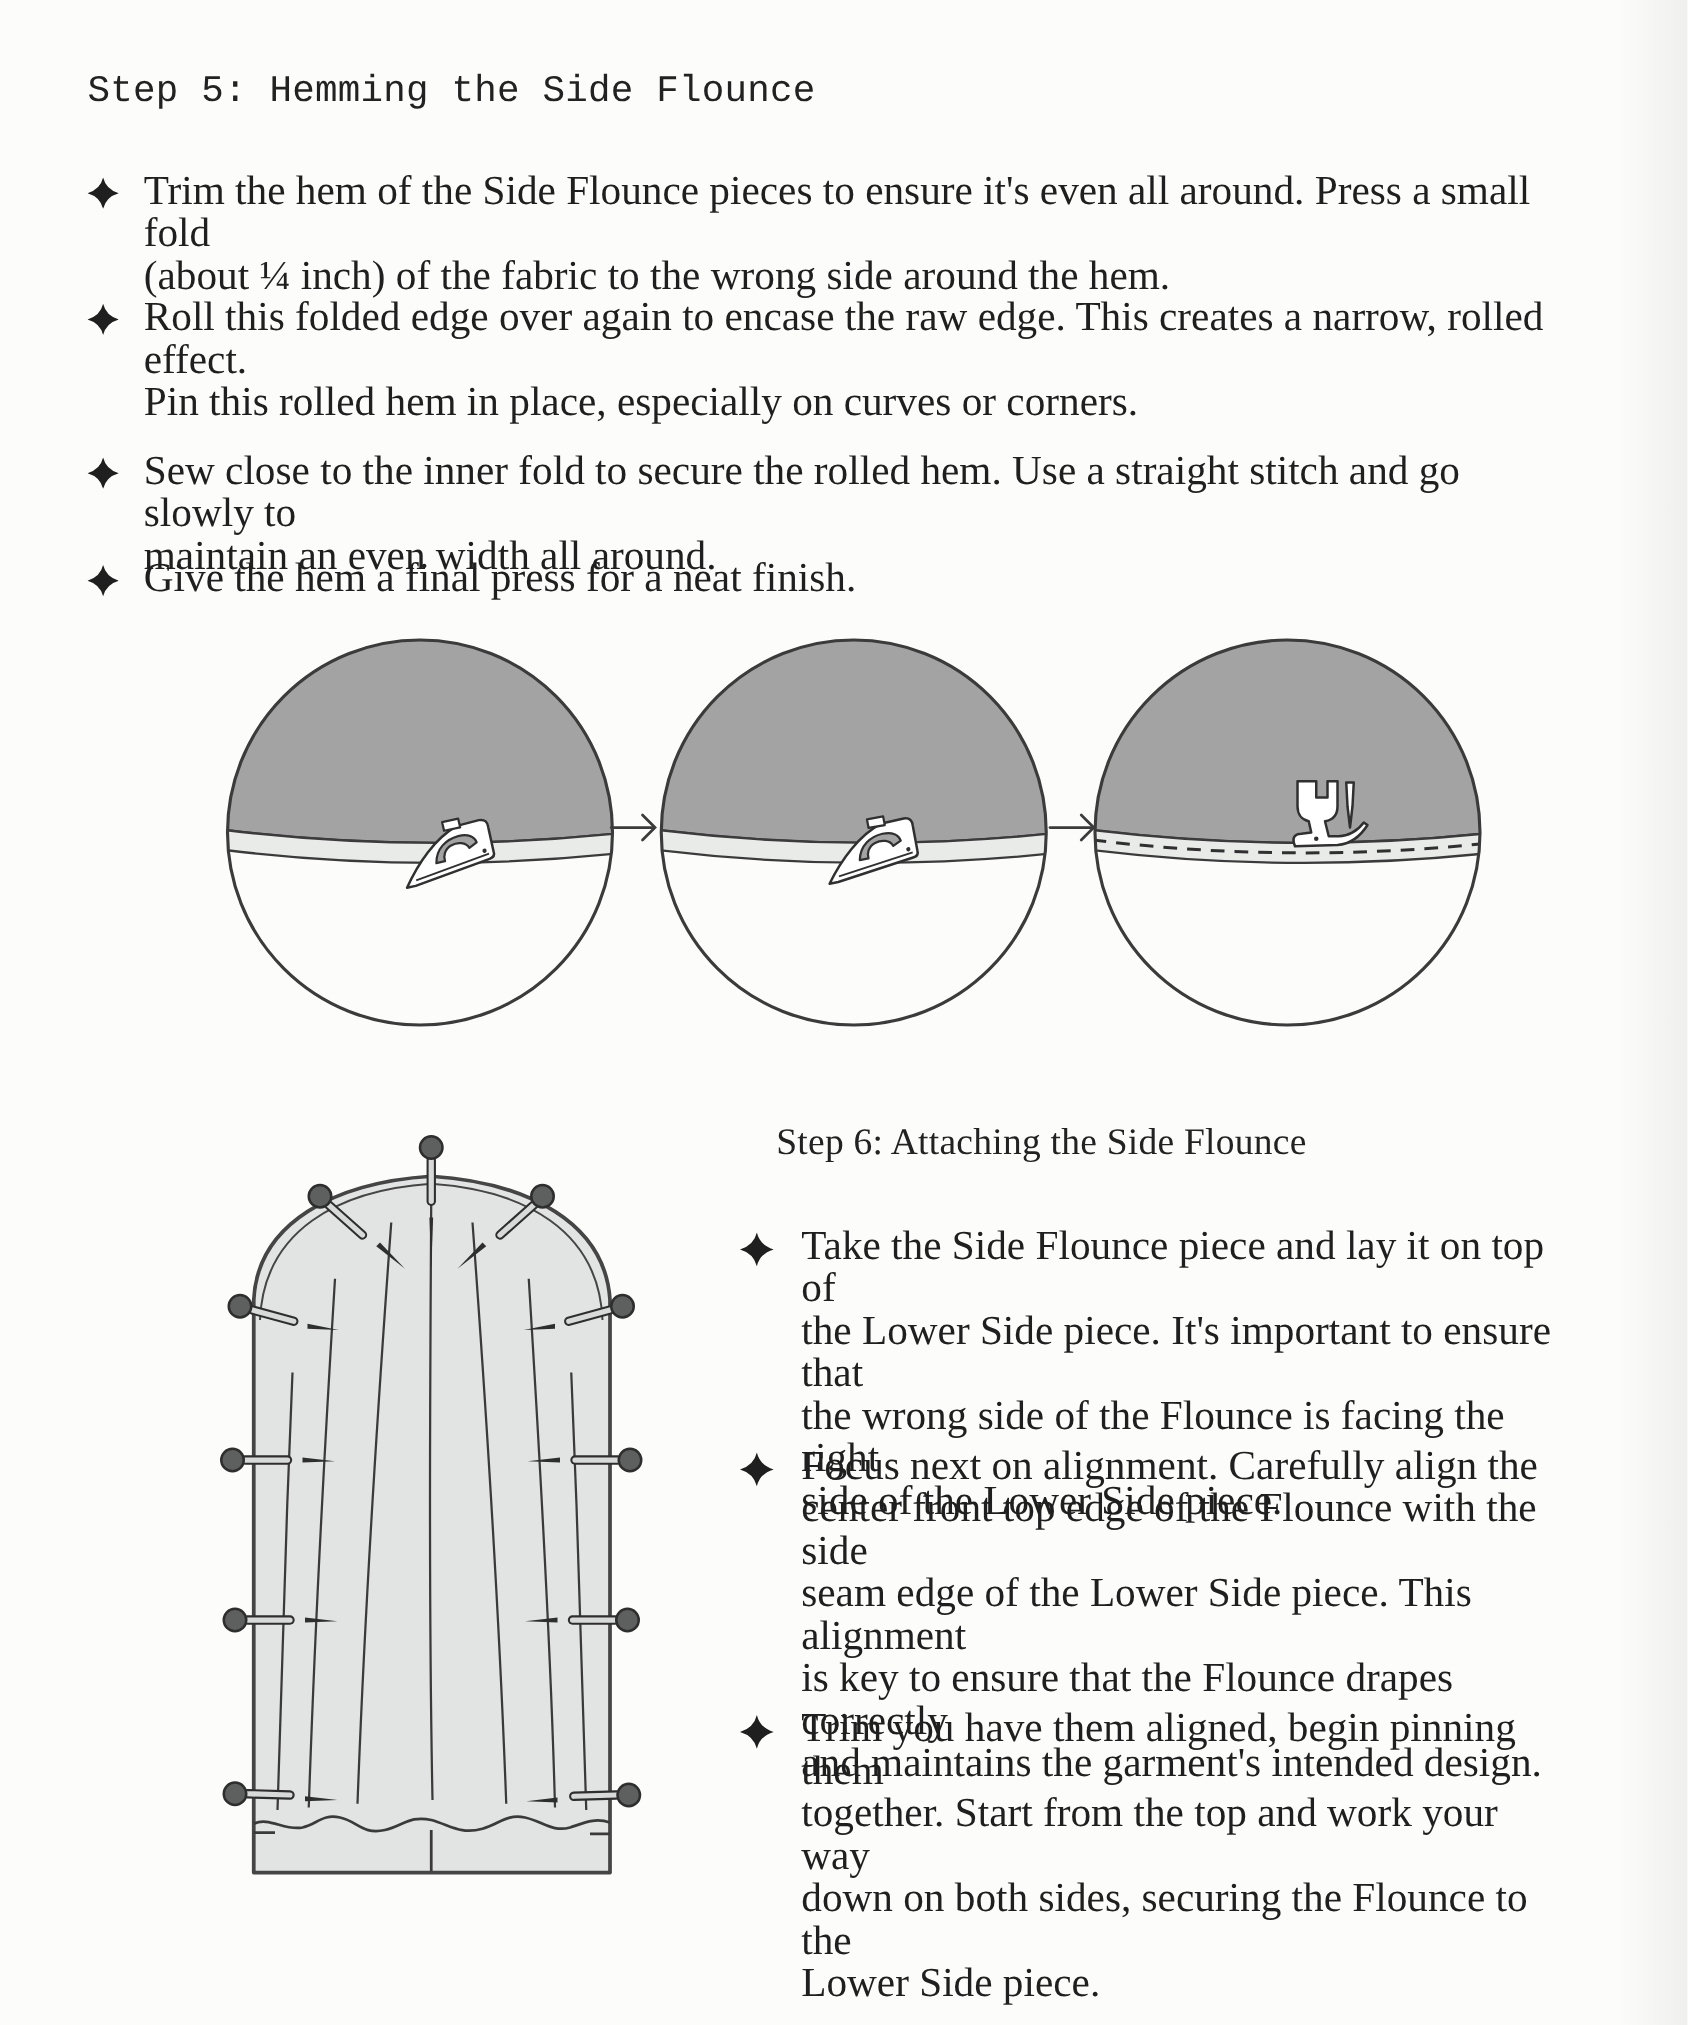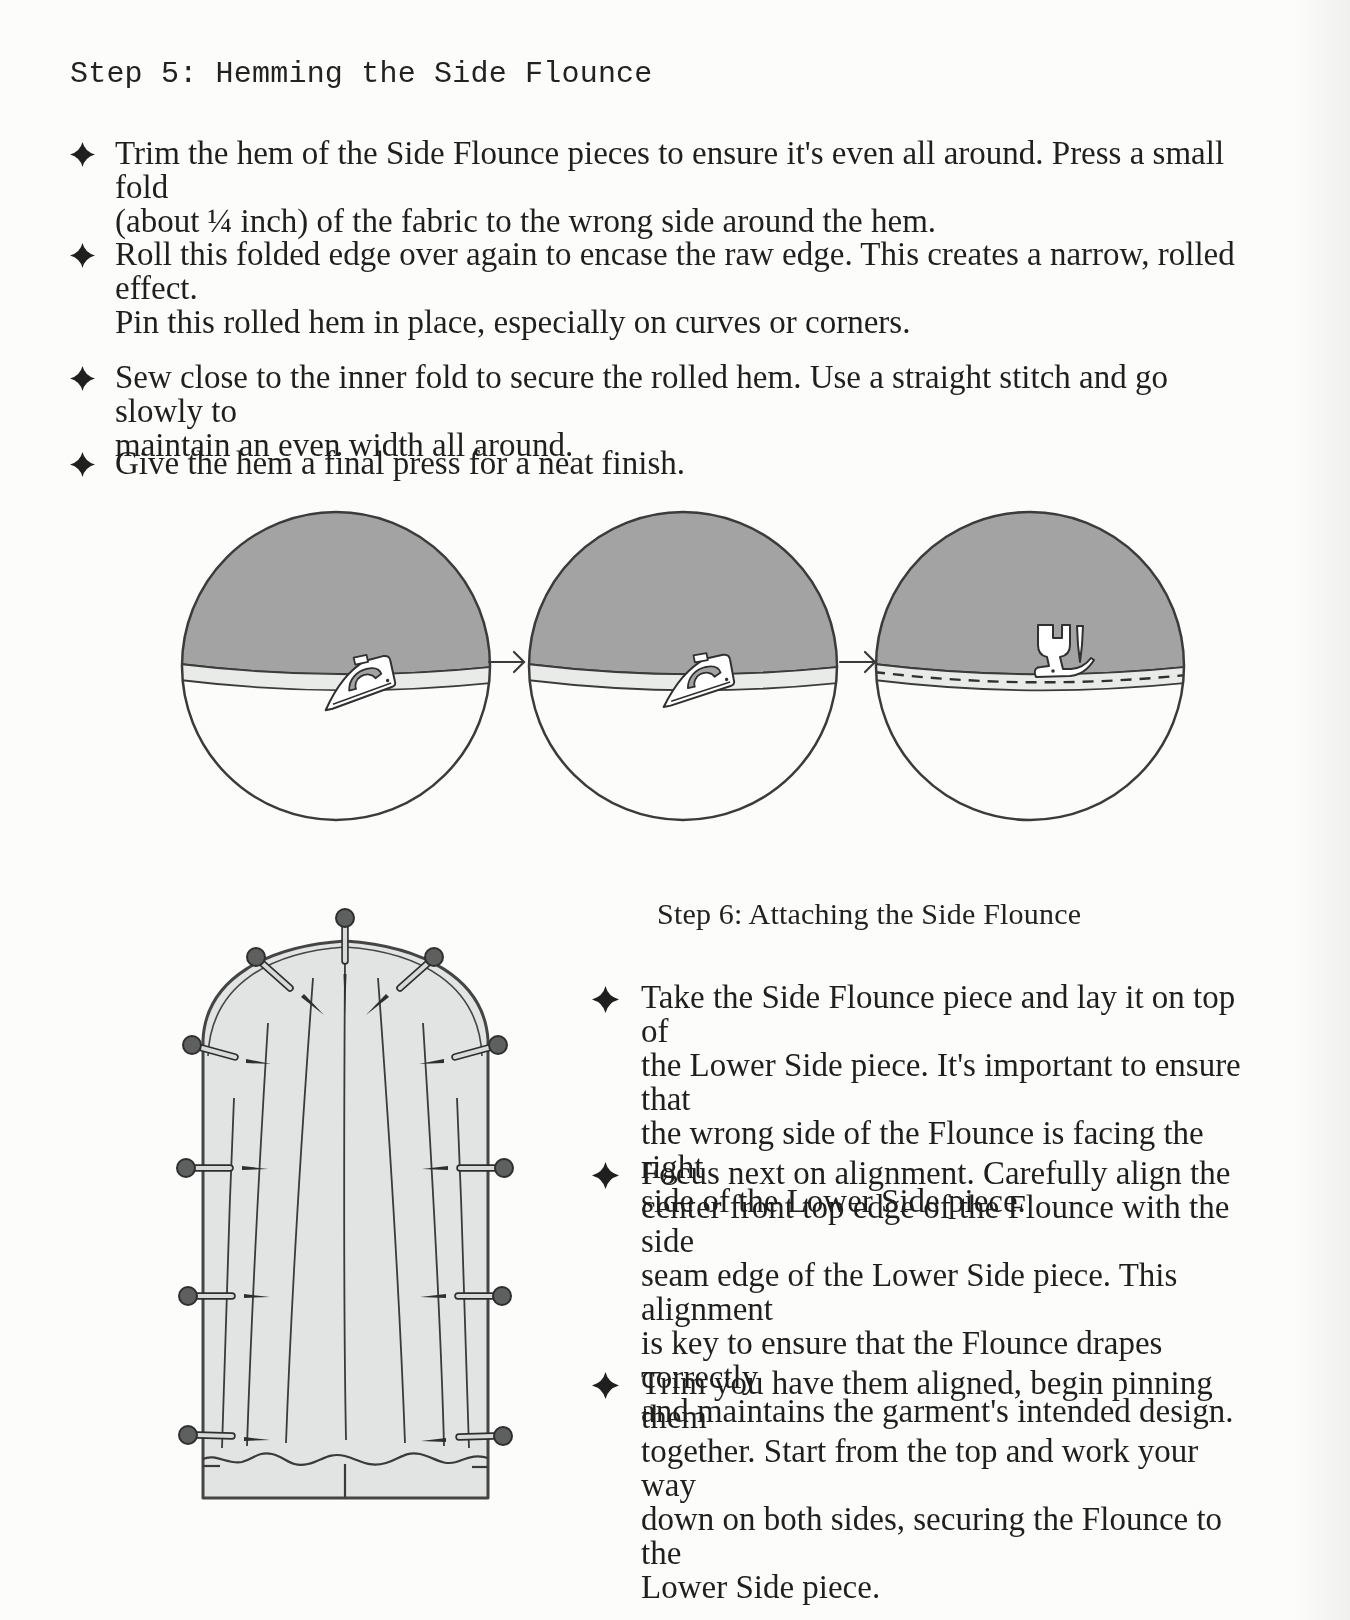--- a/index.html
+++ b/index.html
@@ -21,21 +21,21 @@
   .page-edge-shade{
     position:absolute;top:0;right:0;width:56px;height:100%;
     background:linear-gradient(to right, rgba(0,0,0,0), rgba(0,0,0,0.05));
     pointer-events:none;
   }
   .section-title{
     position:absolute;font-size:30px;line-height:36px;color:#222;
     letter-spacing:0.2px;white-space:nowrap;
   }
   #s5-title{left:70px;top:56px;font-family:Liberation Mono, monospace;}
-  #s6-title{left:621px;top:896px;margin-left:36px;}
+  #s6-title{left:621px;top:896px;}
   .bullet{position:absolute;display:flex;align-items:flex-start;}
   .star{flex:0 0 auto;margin-top:6px;}
   .star svg{display:block;}
   .btext{
     font-size:33px;line-height:34px;white-space:pre-line;color:var(--ink);
   }
   .s5.bullet{left:70px;}
   .s5 .star{width:45px;}
   .s5 .btext{width:1140px;}
   #s5-b1{top:136px;}

